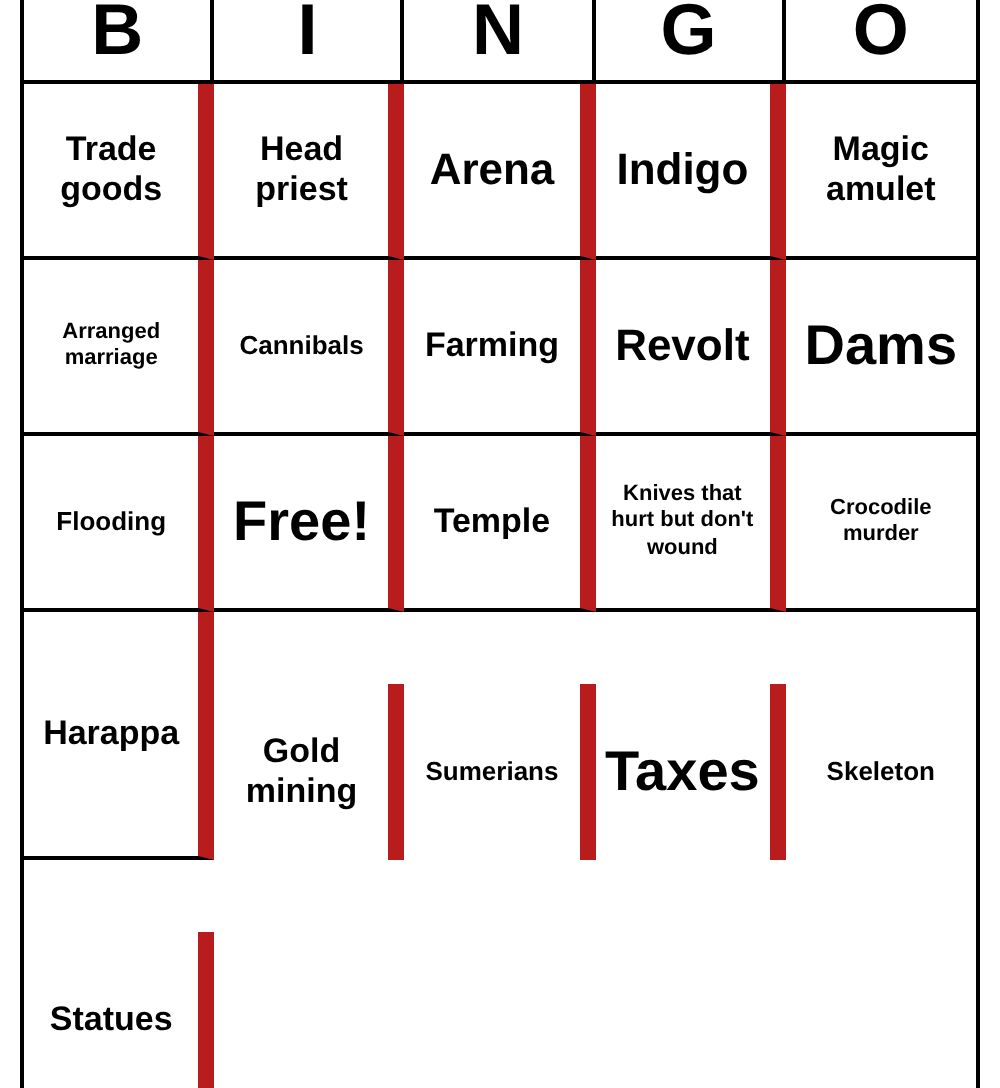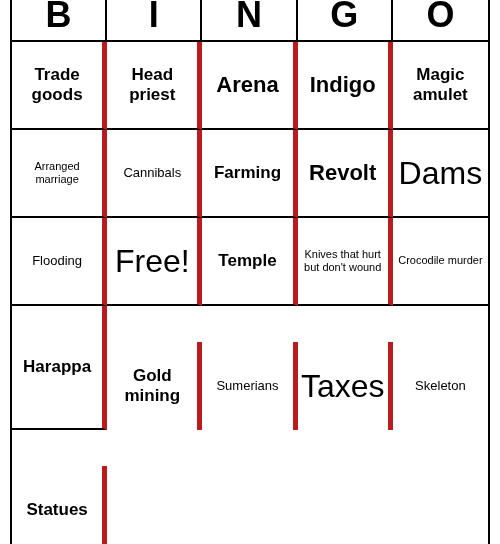--- a/index.html
+++ b/index.html
@@ -40,21 +40,21 @@
     .bingo-letter:last-child {
       border-right: none;
     }
 
     .bingo-grid {
       display: grid;
       grid-template-columns: repeat(5, 1fr);
     }
 
     .bingo-cell {
-      border-right: 5px solid #b91c1c;
+      border-right: 8px solid #b91c1c;
       border-bottom: 2px solid #000;
       display: flex;
       align-items: center;
       justify-content: center;
       text-align: center;
       padding: 4px 3px;
       min-height: 88px;
       line-height: 1.2;
     }
 
@@ -62,35 +62,36 @@
       border-right: none;
     }
 
     .bingo-grid .bingo-cell:nth-last-child(-n+5) {
       border-bottom: none;
       margin-top: 36px;
     }
 
     .cell-text {
       font-size: 13px;
+      font-weight: bold;
     }
 
     .cell-text.large {
       font-size: 22px;
       font-weight: bold;
     }
 
     .cell-text.medium {
       font-size: 17px;
       font-weight: bold;
     }
 
     .cell-text.xlarge {
-      font-size: 32px;
-      font-weight: normal;
+      font-size: 28px;
+      font-weight: bold;
     }
 
     .cell-text.small {
       font-size: 11px;
     }
   </style>
 </head>
 <body>
 
 <div class="bingo-card">

